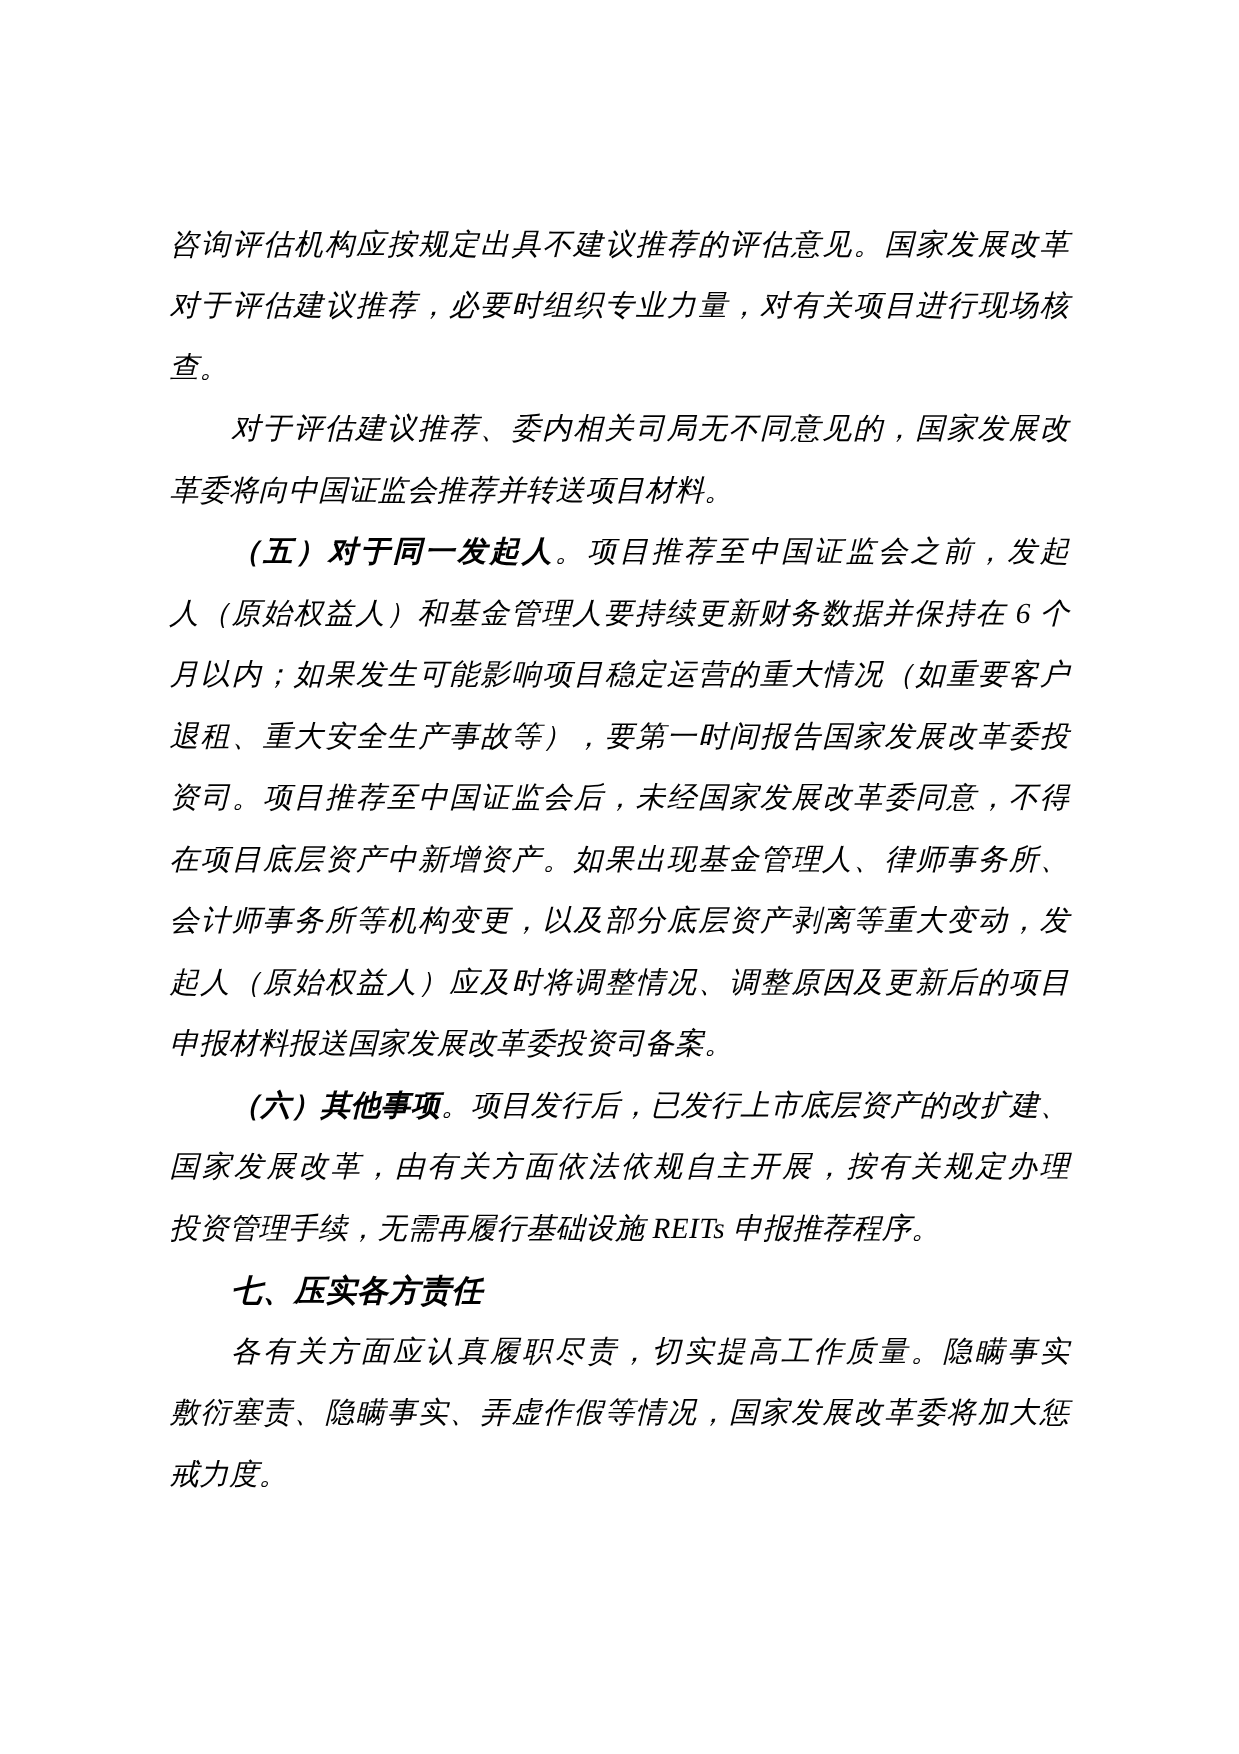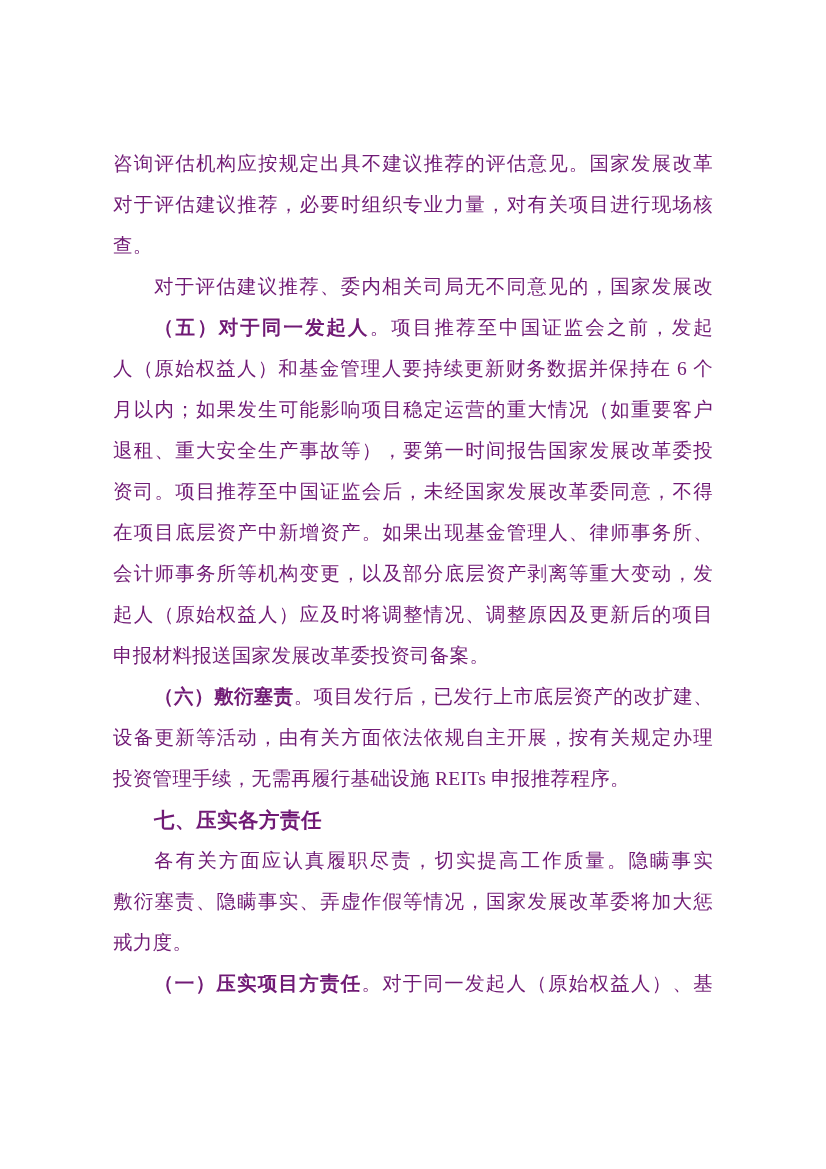--- a/index.html
+++ b/index.html
@@ -47,36 +47,36 @@
     font-family: "Liberation Sans", "DejaVu Sans", sans-serif;
     font-weight: bold;
     font-size: 20.5px;
     letter-spacing: 0.5px;
   }
 </style>
 </head>
 <body style="background: rgb(255, 255, 255);">
 
 <div class="page">
-  <div class="doc" style="color: #701a75;">
+  <div class="doc" style="color: #000000; font-style: italic;">
       <div class="line justify"><span>咨询评估机构应按规定出具不建议推荐的评估意见。国家发展改革</span></div>
       <div class="line justify"><span>对于评估建议推荐，必要时组织专业力量，对有关项目进行现场核</span></div>
       <div class="line"><span>查。</span></div>
       <div class="line justify indent"><span>对于评估建议推荐、委内相关司局无不同意见的，国家发展改</span></div>
+      <div class="line"><span>革委将向中国证监会推荐并转送项目材料。</span></div>
       <div class="line justify indent"><span class="b">（五）对于同一发起人</span><span>。项目推荐至中国证监会之前，发起</span></div>
       <div class="line justify"><span>人（原始权益人）和基金管理人要持续更新财务数据并保持在 6 个</span></div>
       <div class="line justify"><span>月以内；如果发生可能影响项目稳定运营的重大情况（如重要客户</span></div>
       <div class="line justify"><span>退租、重大安全生产事故等），要第一时间报告国家发展改革委投</span></div>
       <div class="line justify"><span>资司。项目推荐至中国证监会后，未经国家发展改革委同意，不得</span></div>
       <div class="line justify"><span>在项目底层资产中新增资产。如果出现基金管理人、律师事务所、</span></div>
       <div class="line justify"><span>会计师事务所等机构变更，以及部分底层资产剥离等重大变动，发</span></div>
       <div class="line justify"><span>起人（原始权益人）应及时将调整情况、调整原因及更新后的项目</span></div>
       <div class="line"><span>申报材料报送国家发展改革委投资司备案。</span></div>
-      <div class="line justify indent"><span class="b">（六）敷衍塞责</span><span>。项目发行后，已发行上市底层资产的改扩建、</span></div>
-      <div class="line justify"><span>设备更新等活动，由有关方面依法依规自主开展，按有关规定办理</span></div>
+      <div class="line justify indent"><span class="b">（六）其他事项</span><span>。项目发行后，已发行上市底层资产的改扩建、</span></div>
+      <div class="line justify"><span>国家发展改革，由有关方面依法依规自主开展，按有关规定办理</span></div>
       <div class="line"><span>投资管理手续，无需再履行基础设施 REITs 申报推荐程序。</span></div>
       <div class="line indent heading"><span class="b">七、压实各方责任</span></div>
       <div class="line justify indent"><span>各有关方面应认真履职尽责，切实提高工作质量。隐瞒事实</span></div>
       <div class="line justify"><span>敷衍塞责、隐瞒事实、弄虚作假等情况，国家发展改革委将加大惩</span></div>
       <div class="line"><span>戒力度。</span></div>
-      <div class="line justify indent"><span class="b">（一）压实项目方责任</span><span>。对于同一发起人（原始权益人）、基</span></div>
     </div>
 </div>
 
 </body></html>

